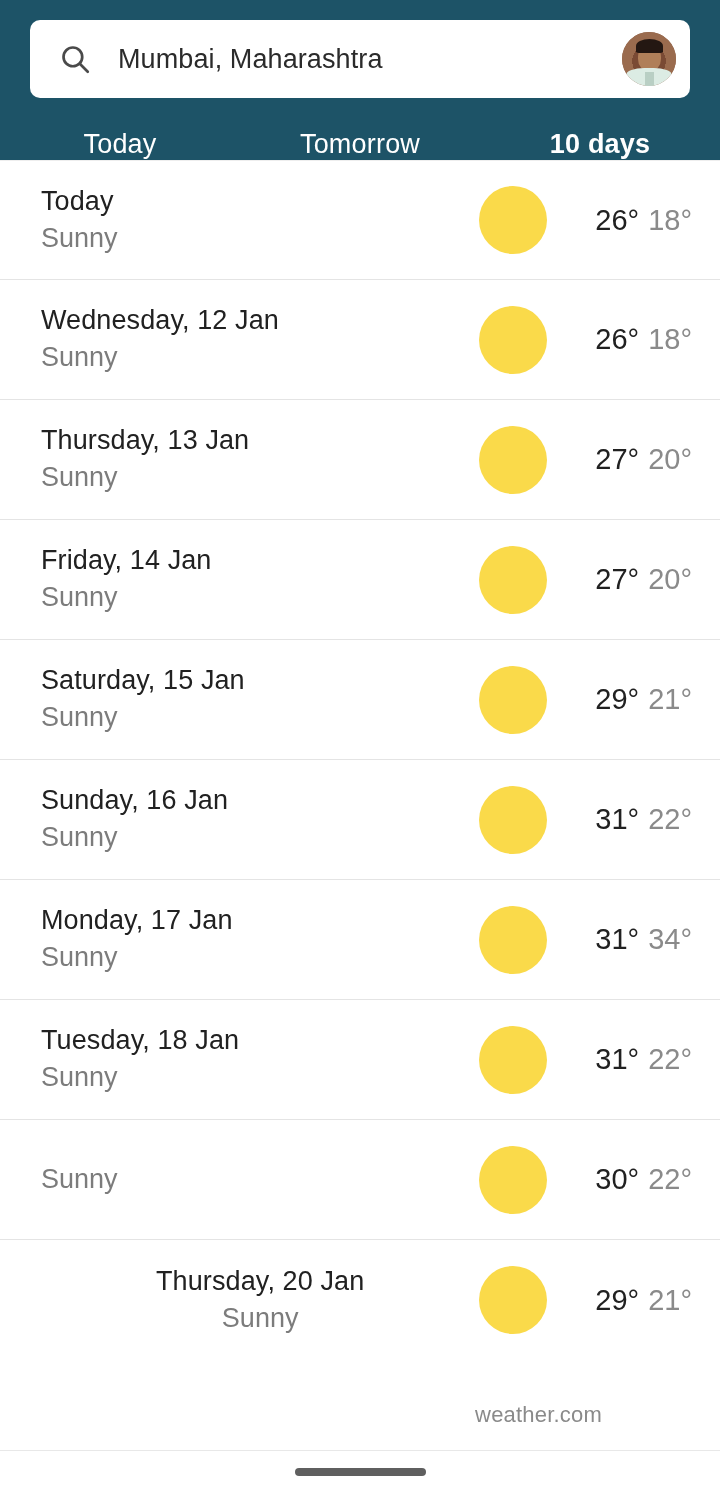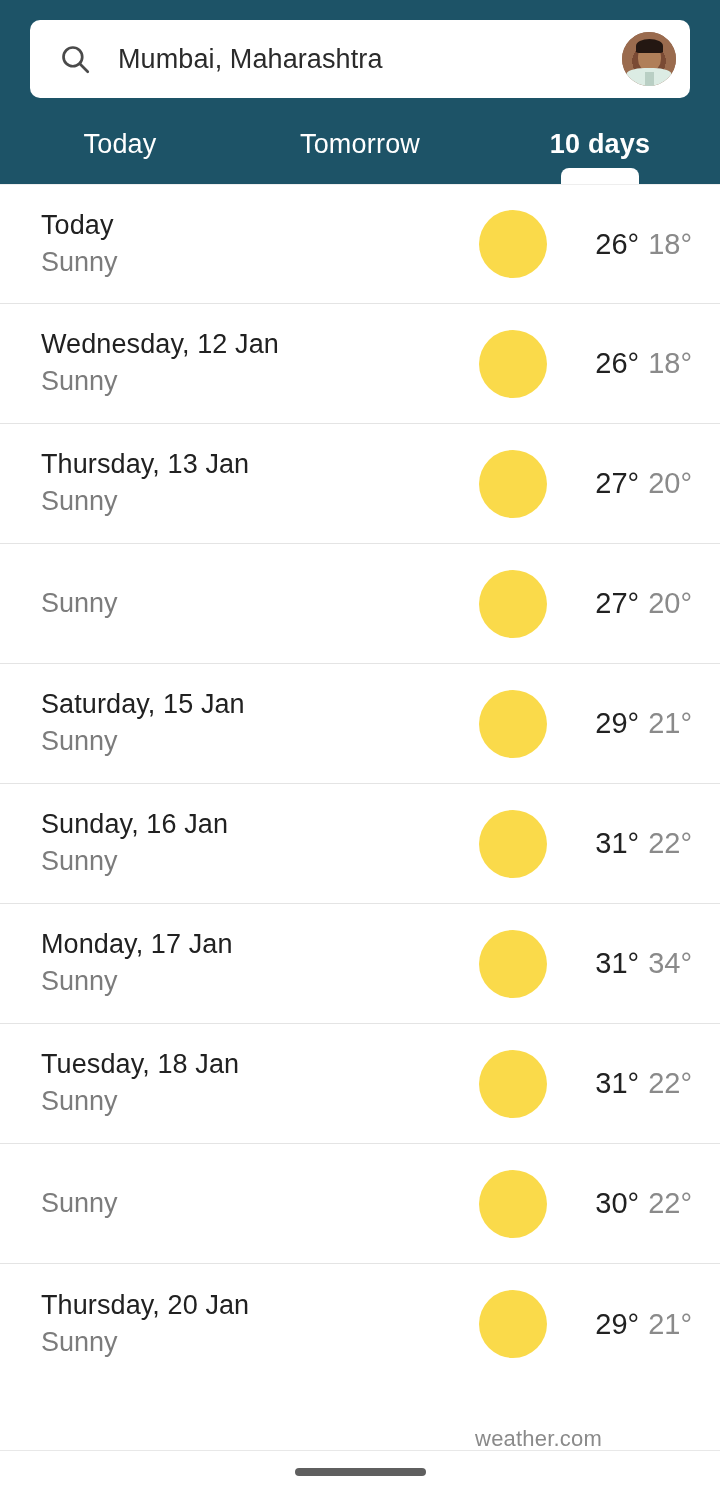--- a/index.html
+++ b/index.html
@@ -8,21 +8,21 @@
     width: 720px;
     height: 1493px;
     background: #ffffff;
     font-family: "Liberation Sans", sans-serif;
     overflow: hidden;
   }
 
   
   .header {
     background: #1d5367;
-    height: 184px;
+    height: 160px;
     width: 720px;
     position: relative;
   }
 
   .search-bar {
     position: absolute;
     left: 30px;
     top: 20px;
     width: 660px;
     height: 78px;
@@ -298,20 +298,21 @@
     </div>
     <div class="sun-icon"></div>
     <div class="temps">
       <span class="temp-high">27°</span>
       <span class="temp-low">20°</span>
     </div>
   </div>
 
   <div class="row">
     <div class="row-text">
+      <span class="day-name">Friday, 14 Jan</span>
       <span class="condition">Sunny</span>
     </div>
     <div class="sun-icon"></div>
     <div class="temps">
       <span class="temp-high">27°</span>
       <span class="temp-low">20°</span>
     </div>
   </div>
 
   <div class="row">
@@ -366,21 +367,21 @@
     <div class="row-text">
       <span class="condition">Sunny</span>
     </div>
     <div class="sun-icon"></div>
     <div class="temps">
       <span class="temp-high">30°</span>
       <span class="temp-low">22°</span>
     </div>
   </div>
 
-  <div class="row" style="border-bottom:none;">
+  <div class="row" style="border-bottom:none;text-align:center;">
     <div class="row-text">
       <span class="day-name">Thursday, 20 Jan</span>
       <span class="condition">Sunny</span>
     </div>
     <div class="sun-icon"></div>
     <div class="temps">
       <span class="temp-high">29°</span>
       <span class="temp-low">21°</span>
     </div>
   </div>

